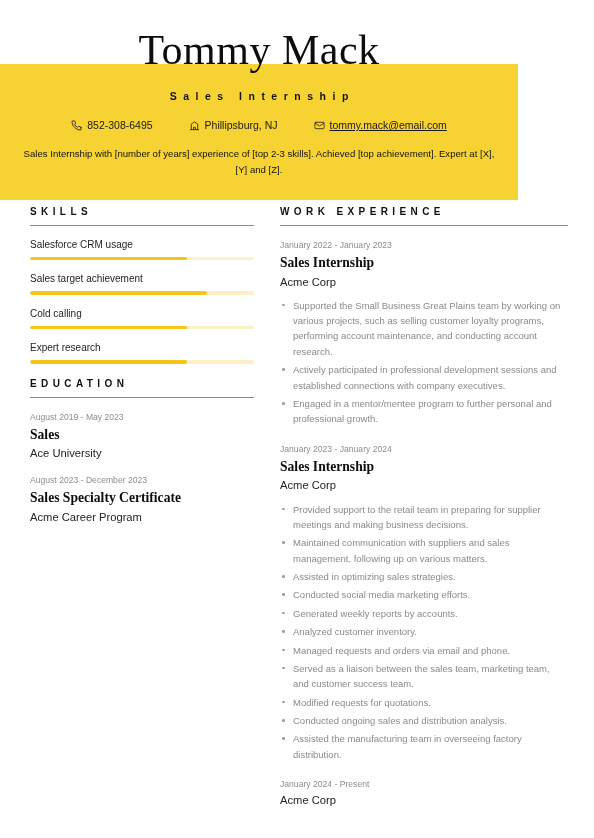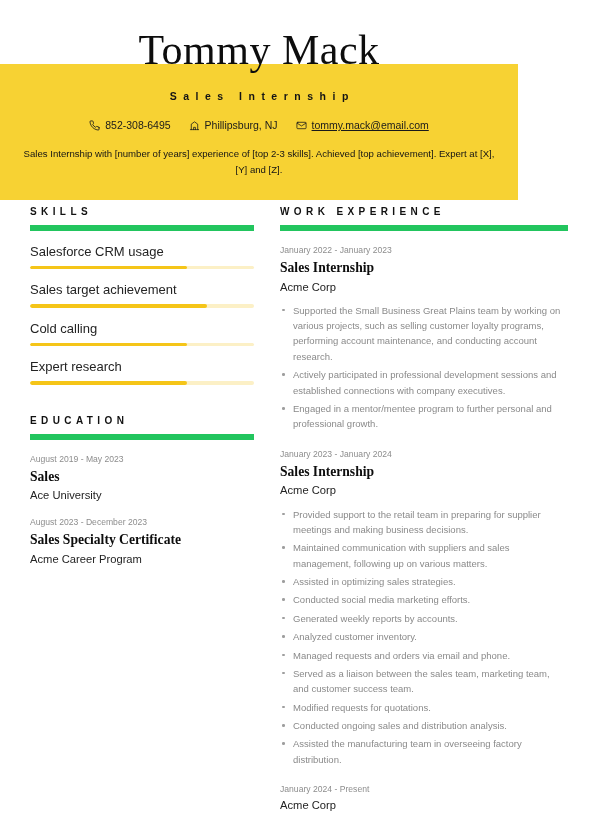--- a/index.html
+++ b/index.html
@@ -41,21 +41,21 @@
     letter-spacing: 6.5px;
     color: #141414;
     text-indent: 6.5px;
   }
 
   .contact-row {
     margin-top: 17px;
     display: flex;
     justify-content: center;
     align-items: center;
-    gap: 18px;
+    gap: 36px;
     font-size: 10.5px;
     color: #1a1a1a;
   }
   .contact-item { display: flex; align-items: center; gap: 5px; white-space: nowrap; }
   .contact-item svg { display: block; }
   .contact-link { text-decoration: underline; color: #1a1a1a; }
 
   .summary {
     margin: 15px auto 0;
     width: 482px;
@@ -68,35 +68,35 @@
   
   .body-cols {
     display: flex;
     padding: 28px 26px 0 30px;
     gap: 26px;
     align-items: flex-start;
   }
   .col-left  { width: 224px; flex: none; }
   .col-right { width: 288px; flex: none; }
 
-  .section + .section { margin-top: 30px; }
+  .section + .section { margin-top: 14px; }
 
   .section-title {
     font-size: 10px;
     font-weight: 700;
     letter-spacing: 4.4px;
     color: #111;
     text-transform: uppercase;
     padding-bottom: 8px;
-    border-bottom: 6px solid #22c55e;
+    border-bottom: 1px solid #22c55e;
   }
 
   
   .skill { padding-top: 13px; }
-  .skill-name { font-size: 13px; color: #242424; margin-bottom: 7px; }
+  .skill-name { font-size: 10px; color: #242424; margin-bottom: 7px; }
   .skill-track {
     position: relative;
     height: 3.4px;
     width: 100%;
     background: #FCF0C6;
     border-radius: 2px;
     overflow: hidden;
   }
   .skill-fill {
     position: absolute; left: 0; top: 0; bottom: 0;

